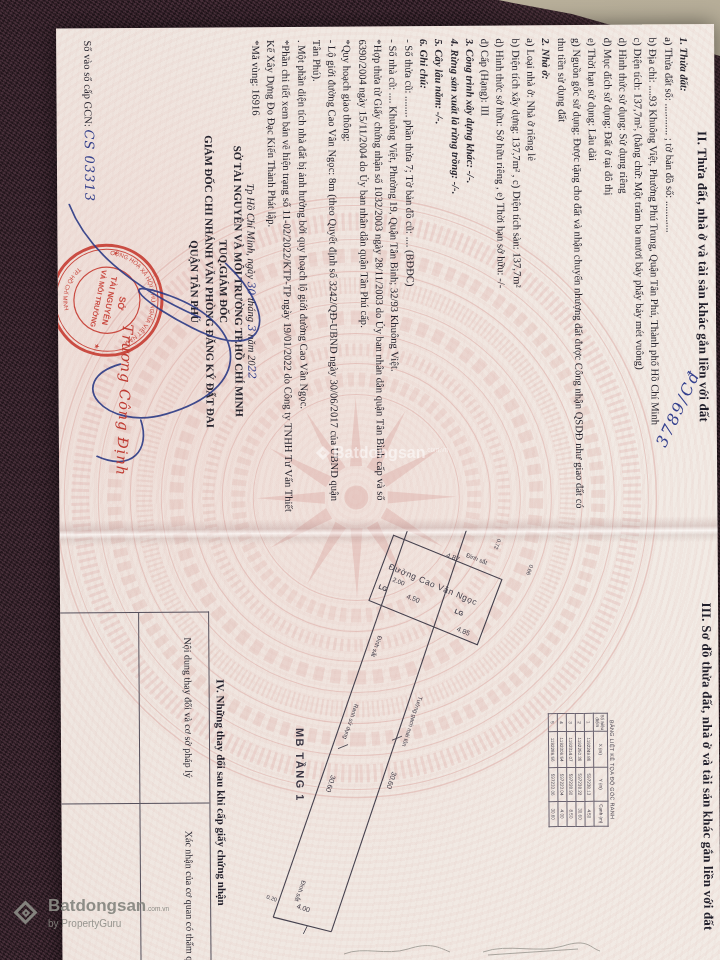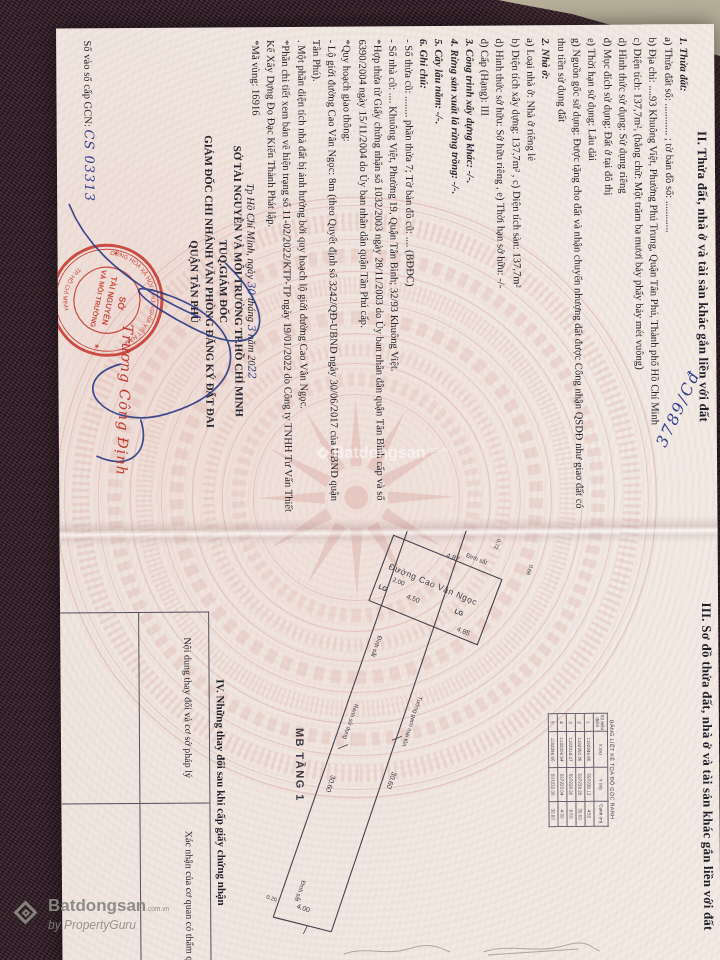--- a/index.html
+++ b/index.html
@@ -73,21 +73,21 @@
     color:rgba(255,255,255,.55);font-family:"Liberation Sans",sans-serif;font-weight:bold;font-size:16px;}
   .wm-center .sup{font-size:6.5px;font-weight:normal;vertical-align:super;}
   .diamond{display:inline-block;border:3px solid rgba(255,255,255,.55);transform:rotate(45deg);}
   .wm-brand{position:absolute;left:14px;top:897px;display:flex;align-items:flex-start;gap:8px;
     color:rgba(136,136,130,.95);font-family:"Liberation Sans",sans-serif;}
   .wm-brand .logo{width:26px;height:26px;position:relative;margin-top:4px;}
   .wm-brand .logo .d1{position:absolute;left:3px;top:3px;width:17px;height:17px;border:3.2px solid rgba(136,136,130,.95);transform:rotate(45deg);}
   .wm-brand .logo .d2{position:absolute;left:9px;top:9px;width:6px;height:6px;border:2.6px solid rgba(136,136,130,.95);transform:rotate(45deg);}
   .wm-brand .brand{font-weight:bold;font-size:17px;line-height:17px;}
   .wm-brand .sup{font-size:6.5px;font-weight:normal;}
-  .wm-brand .byline{font-size:12px;font-weight:normal;margin-top:1px;color:rgba(136,136,130,.85);font-style:italic;}
+  .wm-brand .byline{font-size:10px;font-weight:normal;margin-top:1px;color:rgba(136,136,130,.85);}
   .scribble{position:absolute;left:338px;top:938px;}
 </style>
 </head>
 <body>
 
 <div class="scene">
   <div class="fabric"></div>
   <div class="tan-wedge"></div>
 
   <div class="paper">

